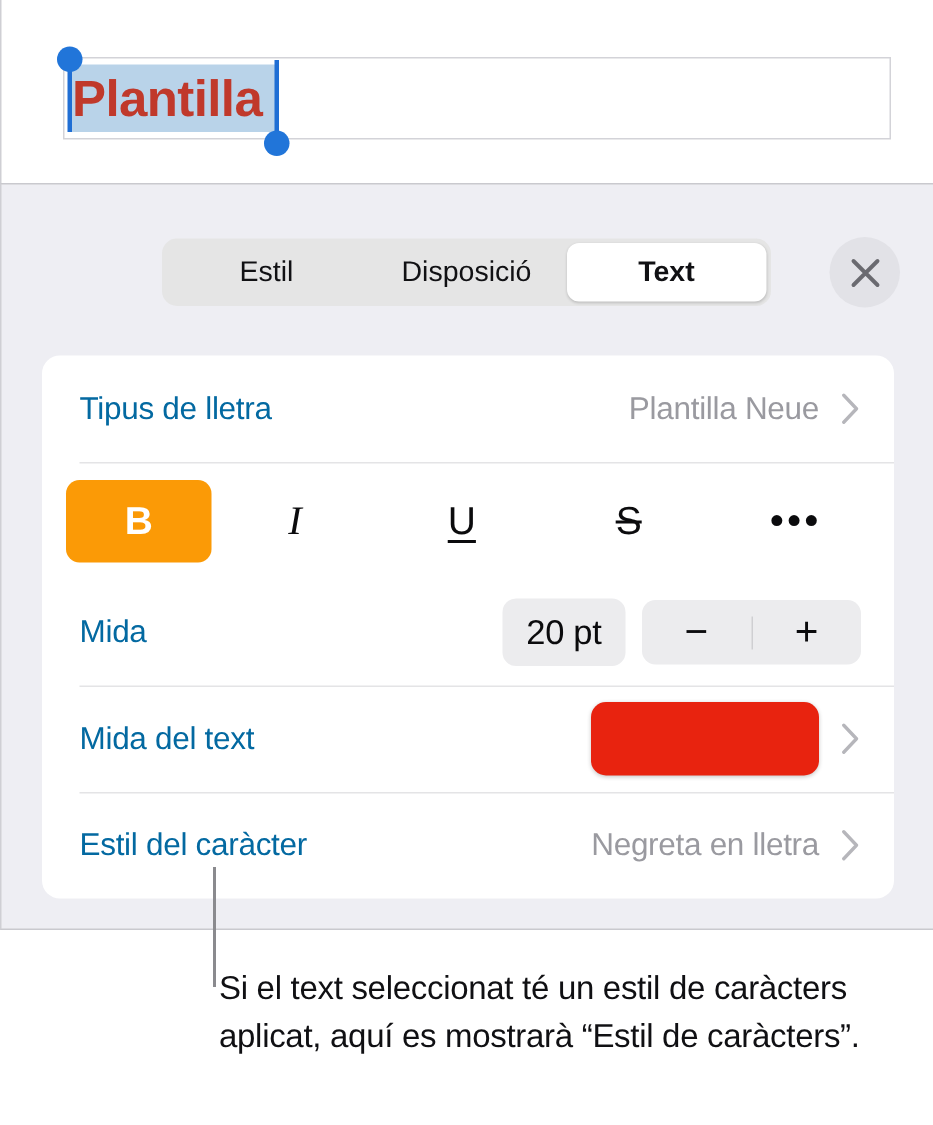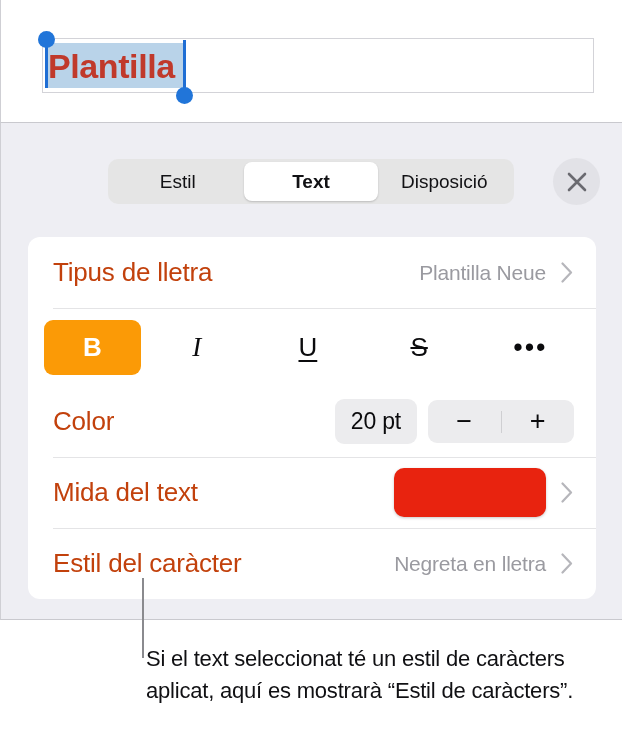--- a/index.html
+++ b/index.html
@@ -141,22 +141,22 @@
   }
   .row + .row::before {
     content: "";
     position: absolute;
     left: 25px; right: 0; top: 0;
     height: 1px;
     background: #e4e4e6;
   }
 
   .row-label {
-    font-size: 26px;
-    color: #c2410c;
+    font-size: 21px;
+    color: #0369a1;
     letter-spacing: -0.2px;
   }
 
   .row-spacer { flex: 1; }
 
   .row-value {
     font-size: 21px;
     color: #9a9aa0;
     letter-spacing: -0.2px;
   }
@@ -297,21 +297,21 @@
 
       <div class="fmt-row">
         <div class="fmt-btn active">B</div>
         <div class="fmt-btn fmt-italic">I</div>
         <div class="fmt-btn fmt-under">U</div>
         <div class="fmt-btn fmt-strike">S</div>
         <div class="fmt-btn fmt-dots">•••</div>
       </div>
 
       <div class="row">
-        <span class="row-label">Color</span>
+        <span class="row-label">Mida</span>
         <span class="row-spacer"></span>
         <span class="size-value">20 pt</span>
         <span class="stepper">
           <span class="stepper-btn">−</span>
           <span class="stepper-div"></span>
           <span class="stepper-btn">+</span>
         </span>
       </div>
 
       <div class="row">
@@ -334,22 +334,22 @@
               <path d="M1.5 1.5 L10 10.5 L1.5 19.5" fill="none" stroke="#b6b6bb" stroke-width="2.2" stroke-linecap="round" stroke-linejoin="round"></path>
             </svg>
         </span>
       </div>
 
     </div>
   </div>
 
   <div class="segmented">
     <div class="seg-item">Estil</div>
+    <div class="seg-item">Disposició</div>
     <div class="seg-item selected">Text</div>
-    <div class="seg-item">Disposició</div>
   </div>
 
   <div class="close-btn">
     <span>
       <svg width="24" height="24" viewBox="0 0 24 24">
           <path d="M4 4 L20 20 M20 4 L4 20" fill="none" stroke="#6a6a70" stroke-width="2.6" stroke-linecap="round"></path>
         </svg>
     </span>
   </div>
 

